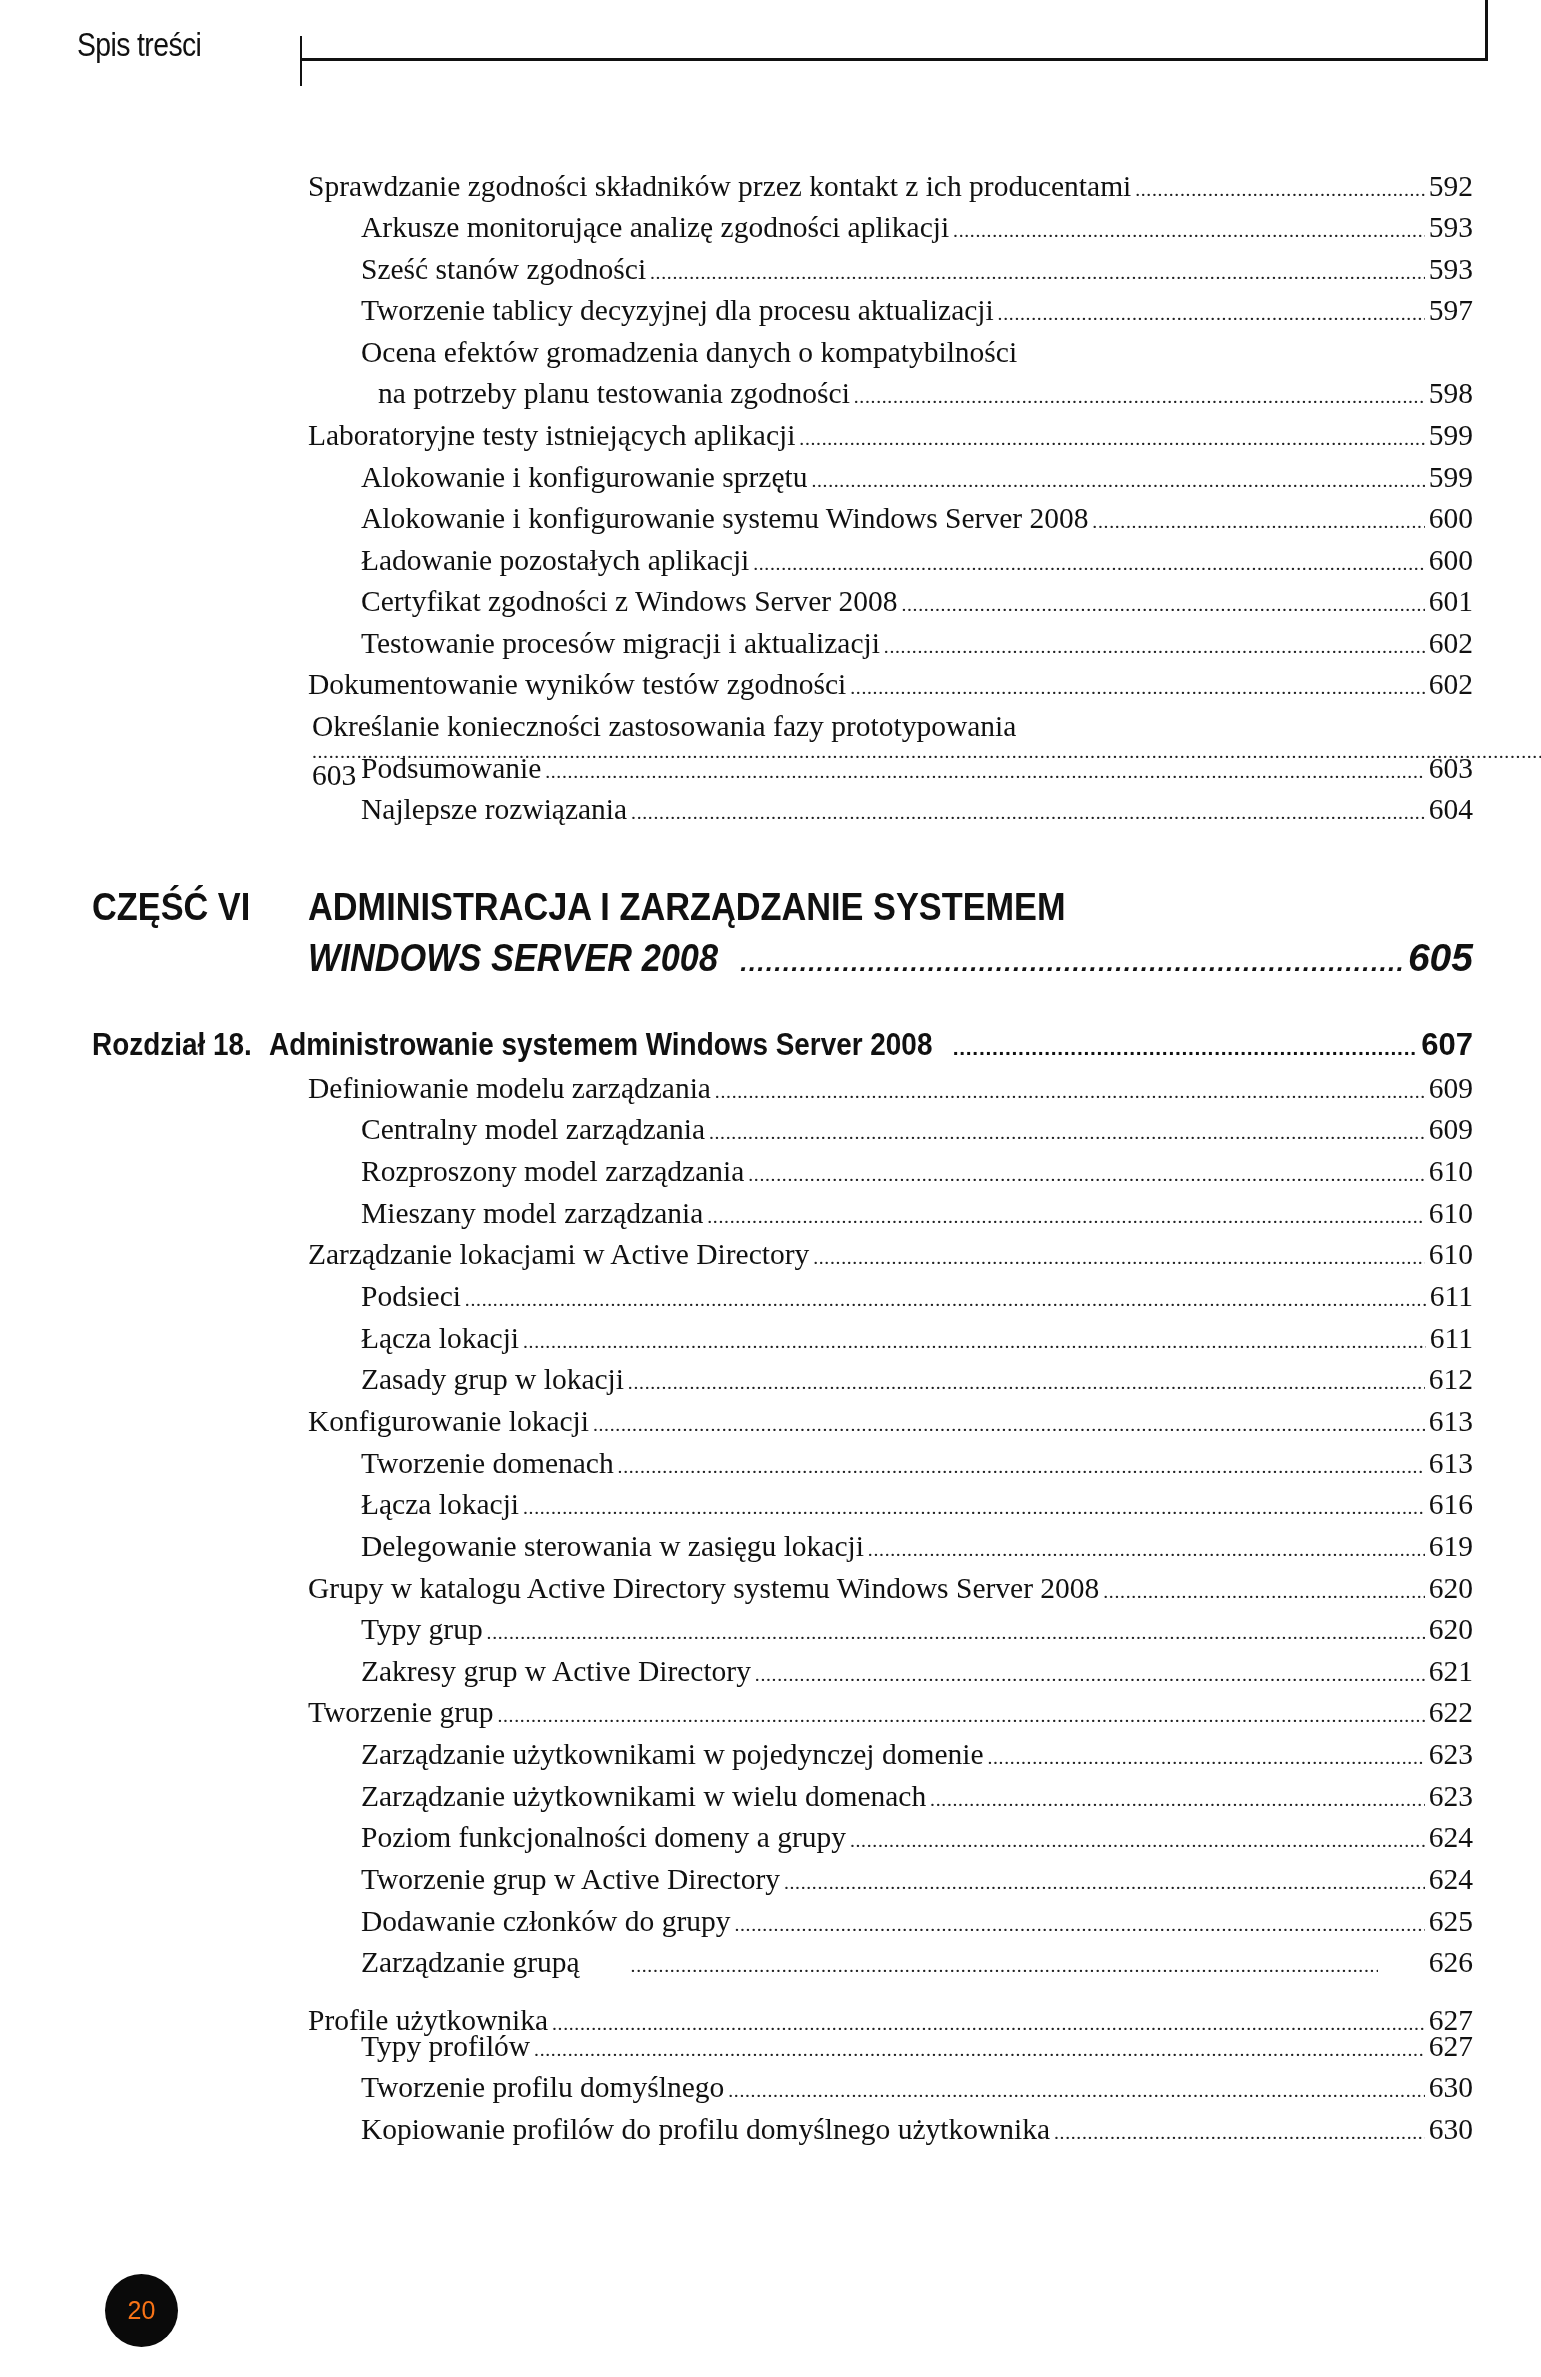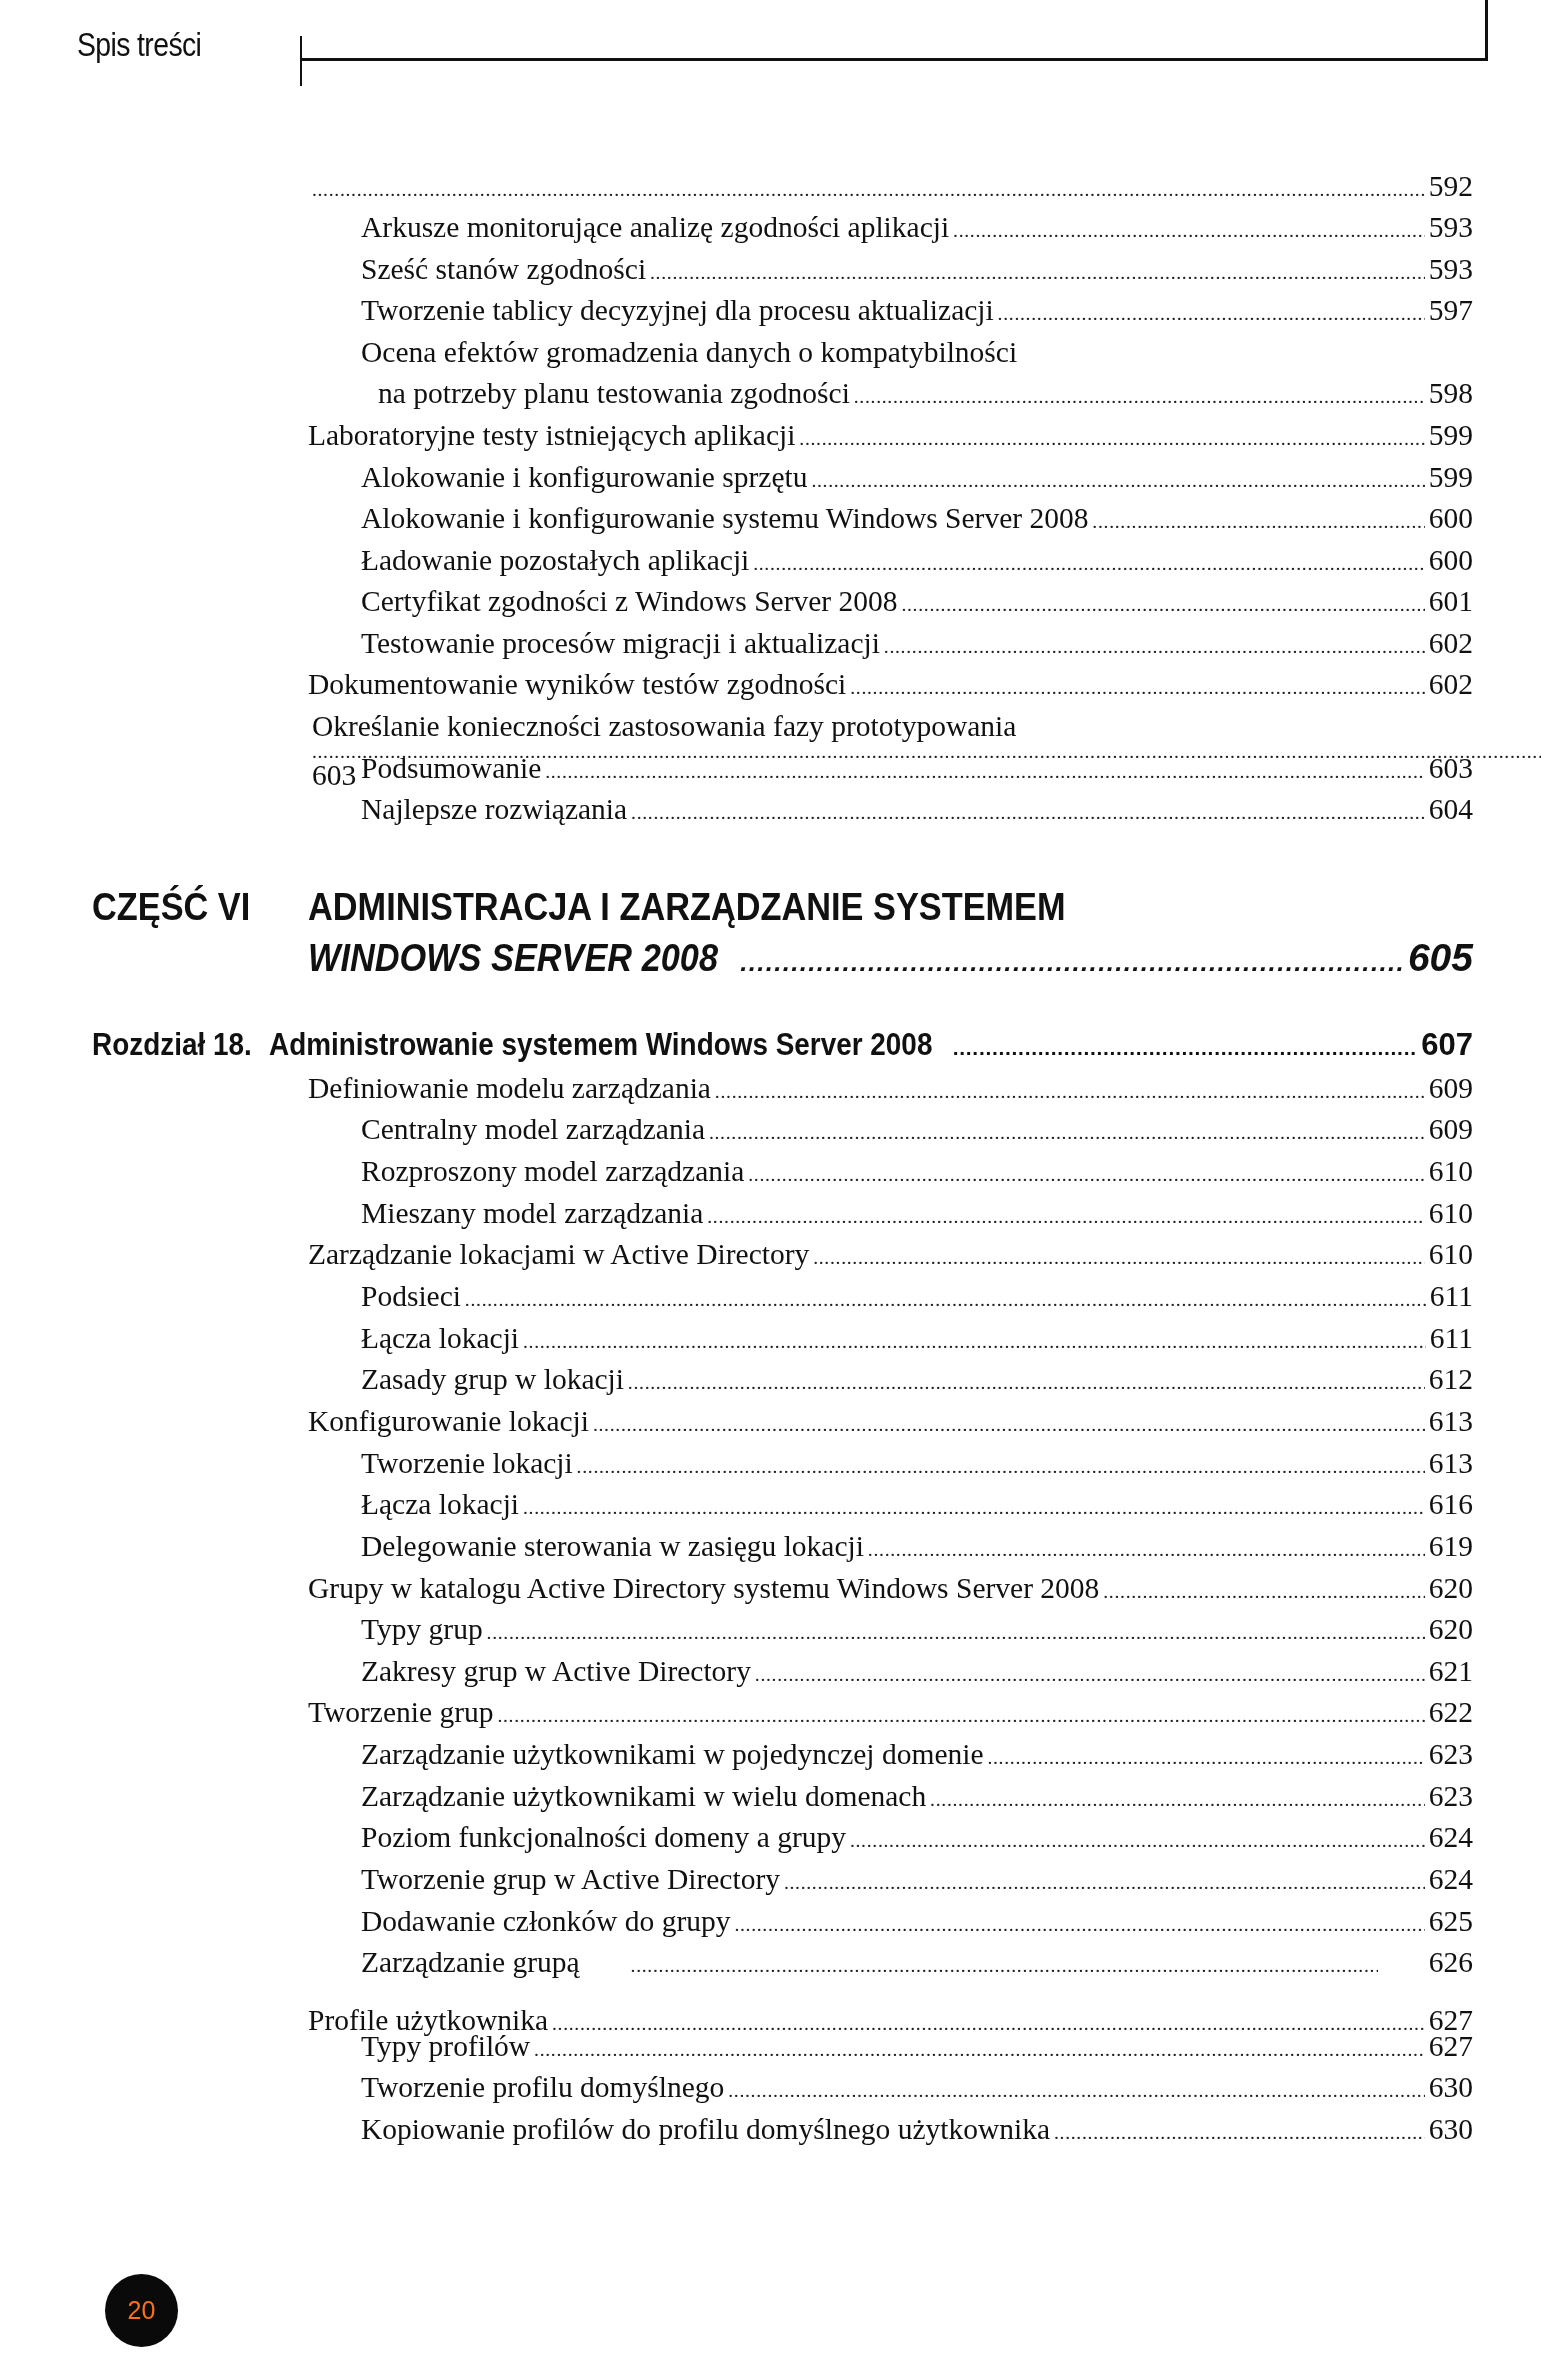--- a/index.html
+++ b/index.html
@@ -35,20 +35,21 @@
 </head>
 <body>
 
 <div class="hdr-title">Spis treści</div>
 <div class="hdr-vtick"></div>
 <div class="hdr-rule"></div>
 <div class="hdr-vright"></div>
 
 <div class="toc" id="toc-before">
     <div class="row" style="left: 308px; top: 172px;">
+      <span class="lbl">Sprawdzanie zgodności składników przez kontakt z ich producentami</span>
       <span class="dots"></span>
       <span class="pg">592</span>
     </div>
     <div class="row" style="left: 361px; top: 213px;">
       <span class="lbl">Arkusze monitorujące analizę zgodności aplikacji</span>
       <span class="dots"></span>
       <span class="pg">593</span>
     </div>
     <div class="row" style="left: 361px; top: 255px;">
       <span class="lbl">Sześć stanów zgodności</span>
@@ -175,21 +176,21 @@
       <span class="lbl">Zasady grup w lokacji</span>
       <span class="dots"></span>
       <span class="pg">612</span>
     </div>
     <div class="row" style="left: 308px; top: 1407px;">
       <span class="lbl">Konfigurowanie lokacji</span>
       <span class="dots"></span>
       <span class="pg">613</span>
     </div>
     <div class="row" style="left: 361px; top: 1449px;">
-      <span class="lbl">Tworzenie lokacji</span>
+      <span class="lbl">Tworzenie domenach</span>
       <span class="dots"></span>
       <span class="pg">613</span>
     </div>
     <div class="row" style="left: 361px; top: 1490px;">
       <span class="lbl">Łącza lokacji</span>
       <span class="dots"></span>
       <span class="pg">616</span>
     </div>
     <div class="row" style="left: 361px; top: 1532px;">
       <span class="lbl">Delegowanie sterowania w zasięgu lokacji</span>

